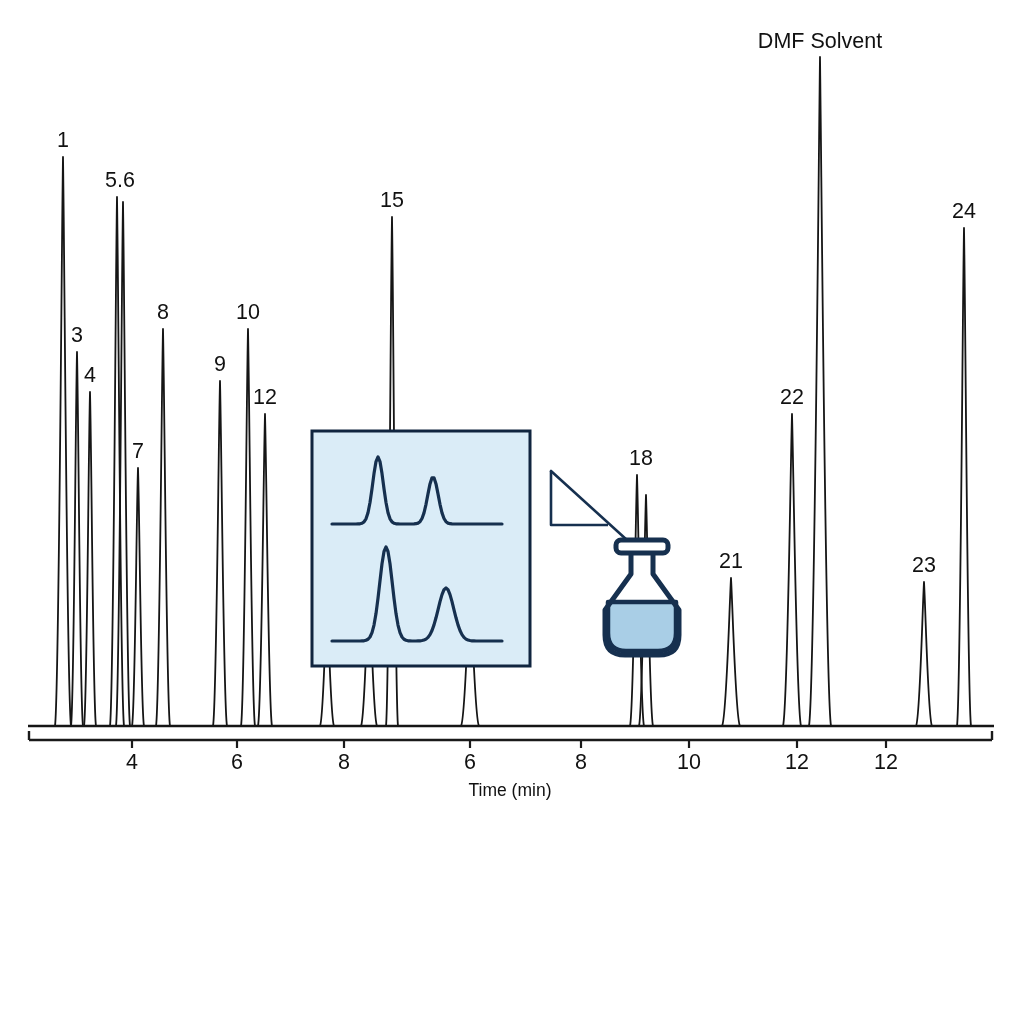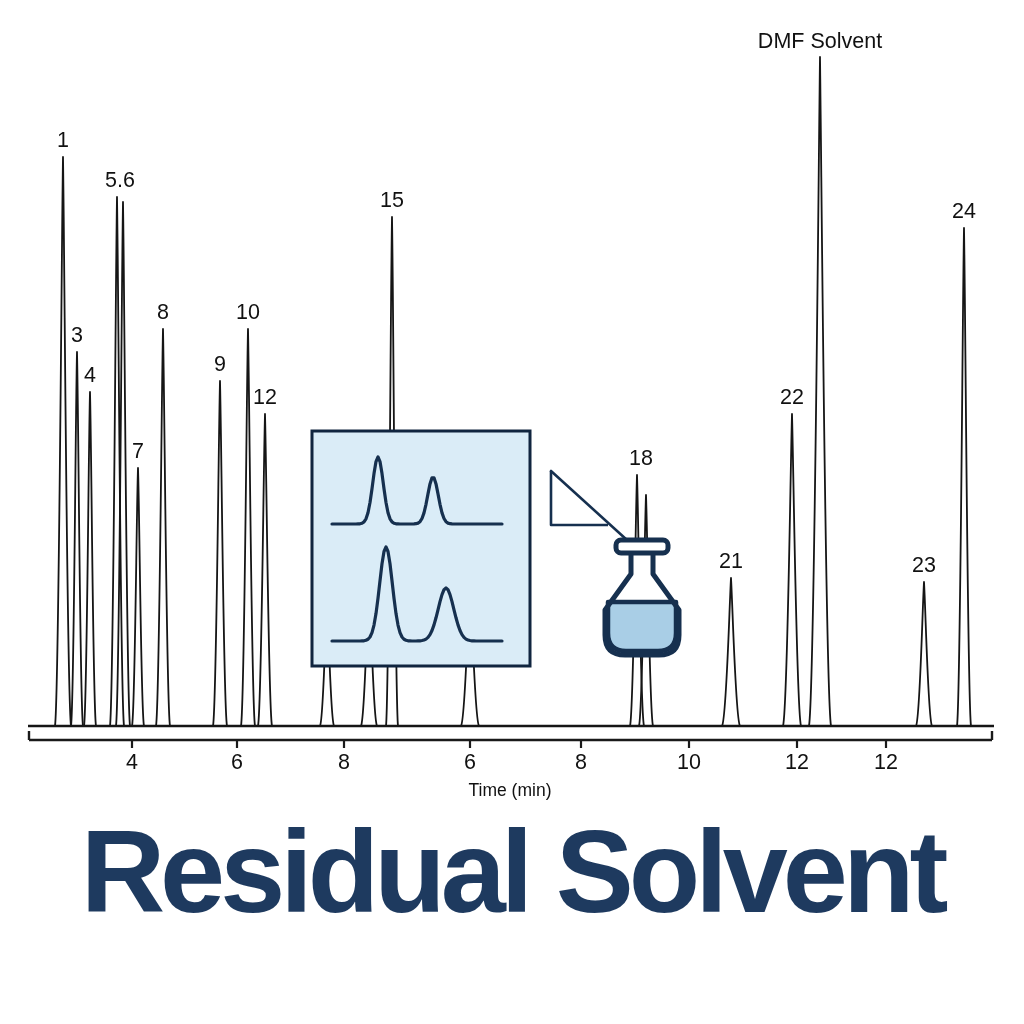--- a/index.html
+++ b/index.html
@@ -88,14 +88,13 @@
         <text x="265" y="404" text-anchor="middle" fill="#111111" font-size="21.5" font-family="&quot;Liberation Sans&quot;,sans-serif">12</text>
         <text x="392" y="207" text-anchor="middle" fill="#111111" font-size="21.5" font-family="&quot;Liberation Sans&quot;,sans-serif">15</text>
         <text x="641" y="465" text-anchor="middle" fill="#111111" font-size="21.5" font-family="&quot;Liberation Sans&quot;,sans-serif">18</text>
         <text x="731" y="568" text-anchor="middle" fill="#111111" font-size="21.5" font-family="&quot;Liberation Sans&quot;,sans-serif">21</text>
         <text x="792" y="404" text-anchor="middle" fill="#111111" font-size="21.5" font-family="&quot;Liberation Sans&quot;,sans-serif">22</text>
         <text x="820" y="48" text-anchor="middle" fill="#111111" font-size="21.5" font-family="&quot;Liberation Sans&quot;,sans-serif">DMF Solvent</text>
         <text x="924" y="572" text-anchor="middle" fill="#111111" font-size="21.5" font-family="&quot;Liberation Sans&quot;,sans-serif">23</text>
         <text x="964" y="218" text-anchor="middle" fill="#111111" font-size="21.5" font-family="&quot;Liberation Sans&quot;,sans-serif">24</text>
       </g>
     </svg>
-  <div class="big-title">Residual Solvent</div>
 </div>
 
 </body></html>

